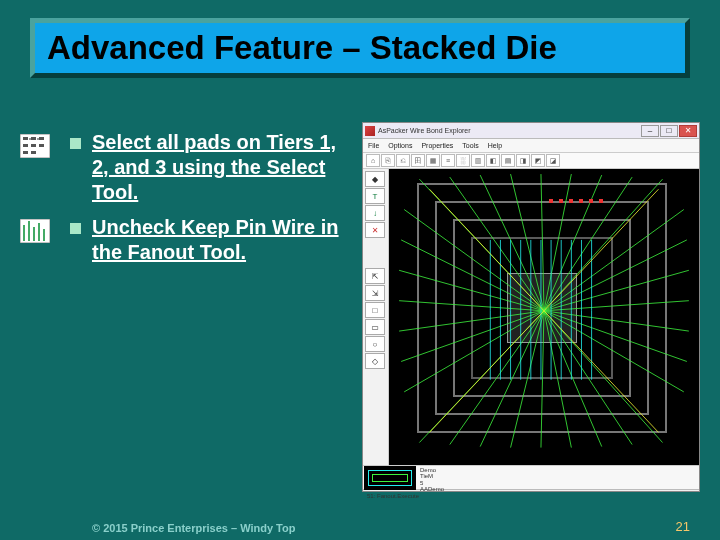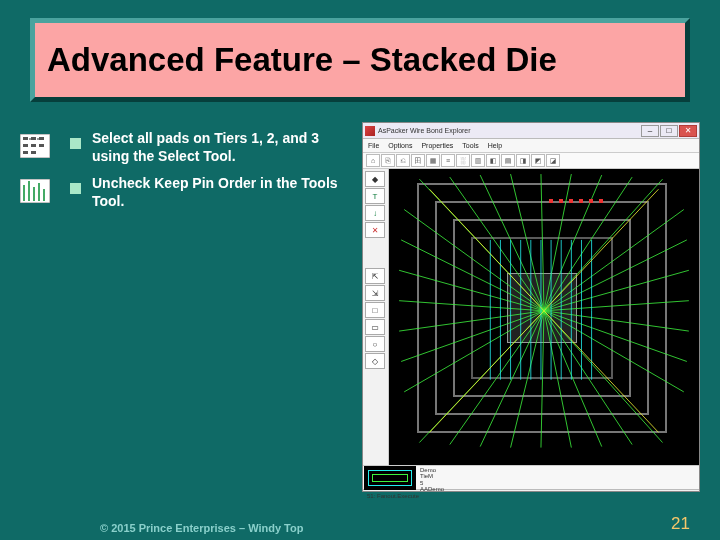--- a/index.html
+++ b/index.html
@@ -5,27 +5,27 @@
   * { box-sizing: border-box; margin: 0; padding: 0; }
   html, body { width: 720px; height: 540px; overflow: hidden; }
   body {
     background: #0f6a66;
     font-family: Arial, Helvetica, sans-serif;
     position: relative;
   }
   .title-frame {
     position: absolute;
     left: 30px; top: 18px;
-    width: 660px; height: 84px;
+    width: 660px; height: 60px;
     border: 5px solid;
     border-top-color: #4aa39e;
     border-left-color: #4aa39e;
     border-right-color: #063f3c;
     border-bottom-color: #063f3c;
-    background: #fca5a5;
+    background: #0ea5e9;
     display: flex; align-items: center;
     padding-left: 12px;
   }
   .title-frame h1 {
     color: #000;
     font-size: 33px;
     font-weight: bold;
     font-family: Arial, sans-serif;
   }
   .content {
@@ -46,23 +46,24 @@
     display: flex; align-items: center; justify-content: center;
   }
   .bullet-square {
     width: 34px; display:flex; justify-content:center; align-items:flex-start; flex-shrink:0;
   }
   .bullet-square span {
     width: 11px; height: 11px; background: #a9e7c8; display:block; margin-top:8px;
   }
   .bullet-text {
     color: #fff;
-    font-size: 14px;
+    font-size: 20px;
     font-weight: bold;
     line-height: 1.25;
+    text-decoration: underline;
   }
   .screenshot {
     position: absolute;
     left: 362px; top: 122px;
     width: 338px; height: 370px;
     background: #f0f0f0;
     border: 1px solid #888;
   }
   .ss-titlebar {
     height: 16px; background: #eceaf5; border-bottom:1px solid #bbb;
@@ -99,23 +100,23 @@
   .ss-thumb{width:52px;height:24px;background:#000;position:relative;margin:0 1px;}
   .ss-thumb .mini{position:absolute;inset:4px;border:1px solid #2ee;}
   .ss-thumb .mini2{position:absolute;inset:8px;border:1px solid #3df23d;}
   .ss-list{flex:1;font-size:6px;color:#333;padding:1px 3px;line-height:1.05;}
   .ss-status{height:12px;border-top:1px solid #bbb;font-size:6px;color:#333;padding:0 4px;display:flex;align-items:center;}
   .footer{
     position:absolute; left:0; bottom:6px; width:720px;
     display:flex; justify-content:space-between; padding:0 40px 0 92px;
     font-size:11px; color:#8ad0cb; align-items:flex-end;
   }
-  .footer .copy{font-weight:bold;margin-left:8px;}
+  .footer .copy{font-weight:bold;}
   .footer .conf{font-weight:bold;}
-  .footer .pg{color:#f6c76a;font-size:17px;margin-right:-10px;}
+  .footer .pg{color:#f6c76a;font-size:13px;margin-right:-10px;}
 </style>
 </head>
 <body>
 
 <div class="title-frame">
   <h1>Advanced Feature – Stacked Die</h1>
 </div>
 
 <div class="content">
   <div class="bullet-row">
@@ -146,21 +147,21 @@
         <line x1="4" y1="22" x2="4" y2="6" stroke="#4a6" stroke-width="2"></line>
         <line x1="9" y1="22" x2="9" y2="2" stroke="#4a6" stroke-width="2"></line>
         <line x1="14" y1="22" x2="14" y2="8" stroke="#4a6" stroke-width="2"></line>
         <line x1="19" y1="22" x2="19" y2="4" stroke="#4a6" stroke-width="2"></line>
         <line x1="24" y1="22" x2="24" y2="10" stroke="#4a6" stroke-width="2"></line>
       </svg>
     </div>
     <div class="bullet-square">
         <span></span>
       </div>
-    <div class="bullet-text">Uncheck Keep Pin Order in the Tools Tool.</div>
+    <div class="bullet-text">Uncheck Keep Pin Wire in the Fanout Tool.</div>
   </div>
 </div>
 
 <div class="screenshot">
   <div class="ss-titlebar">
     <div class="left">
       <div class="appicon"></div>
       <span class="wtitle">AsPacker Wire Bond Explorer</span>
     </div>
     <div class="winbtns">

